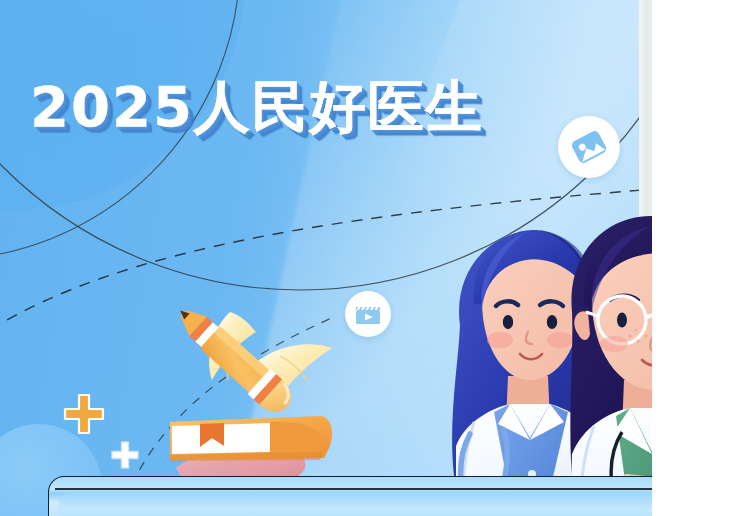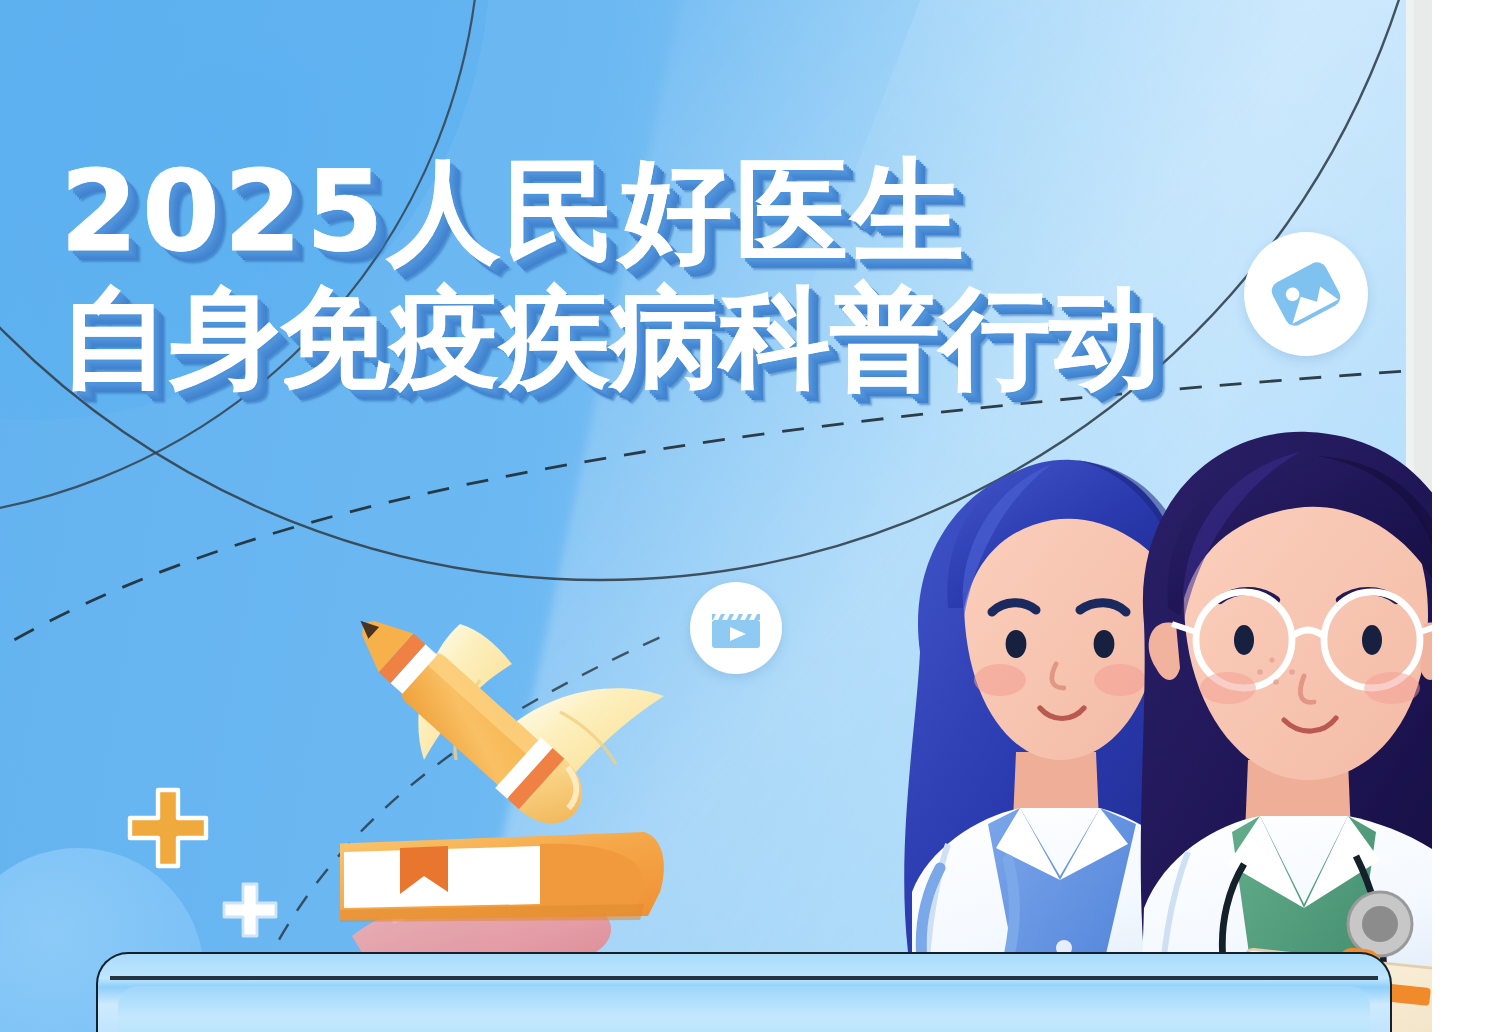--- a/index.html
+++ b/index.html
@@ -2,21 +2,21 @@
 <html><head>
 <meta charset="utf-8">
 <style>
   html, body {
     margin: 0;
     padding: 0;
     background: #ffffff;
   }
   #stage {
     position: relative;
-    width: 716px;
+    width: 652px;
     height: 516px;
     overflow: hidden;
     font-family: "Liberation Sans", sans-serif;
     background: #63b3f0;
   }
   #stage * { box-sizing: border-box; }
 
   
   .bg-base {
     position: absolute; inset: 0;
@@ -181,21 +181,20 @@
     <path d="M 118 516 C 150 430 210 372 336 316" fill="none" stroke="#1f2b34" stroke-width="1.2" stroke-dasharray="9 8" opacity="0.75"></path>
 
     <path d="M 632 224 L 745 248" fill="none" stroke="#1f2b34" stroke-width="1.3" opacity="0.9"></path>
   </svg>
 
   <div class="edge-strip2"></div>
   <div class="edge-strip"></div>
 
   <div class="title-block">
     <div class="title-line l1">2025人民好医生</div>
-    <div class="title-line l2">自身免疫疾病科普行动</div>
   </div>
 
   <svg class="art-pencil" viewBox="0 0 175 200">
     <defs>
       <linearGradient id="gPencil" x1="0" y1="1" x2="1" y2="0">
         <stop offset="0" stop-color="#efa03a"></stop>
         <stop offset="0.45" stop-color="#f9c064"></stop>
         <stop offset="1" stop-color="#f6b14a"></stop>
       </linearGradient>
       <linearGradient id="gWing" x1="0" y1="0" x2="1" y2="1">

